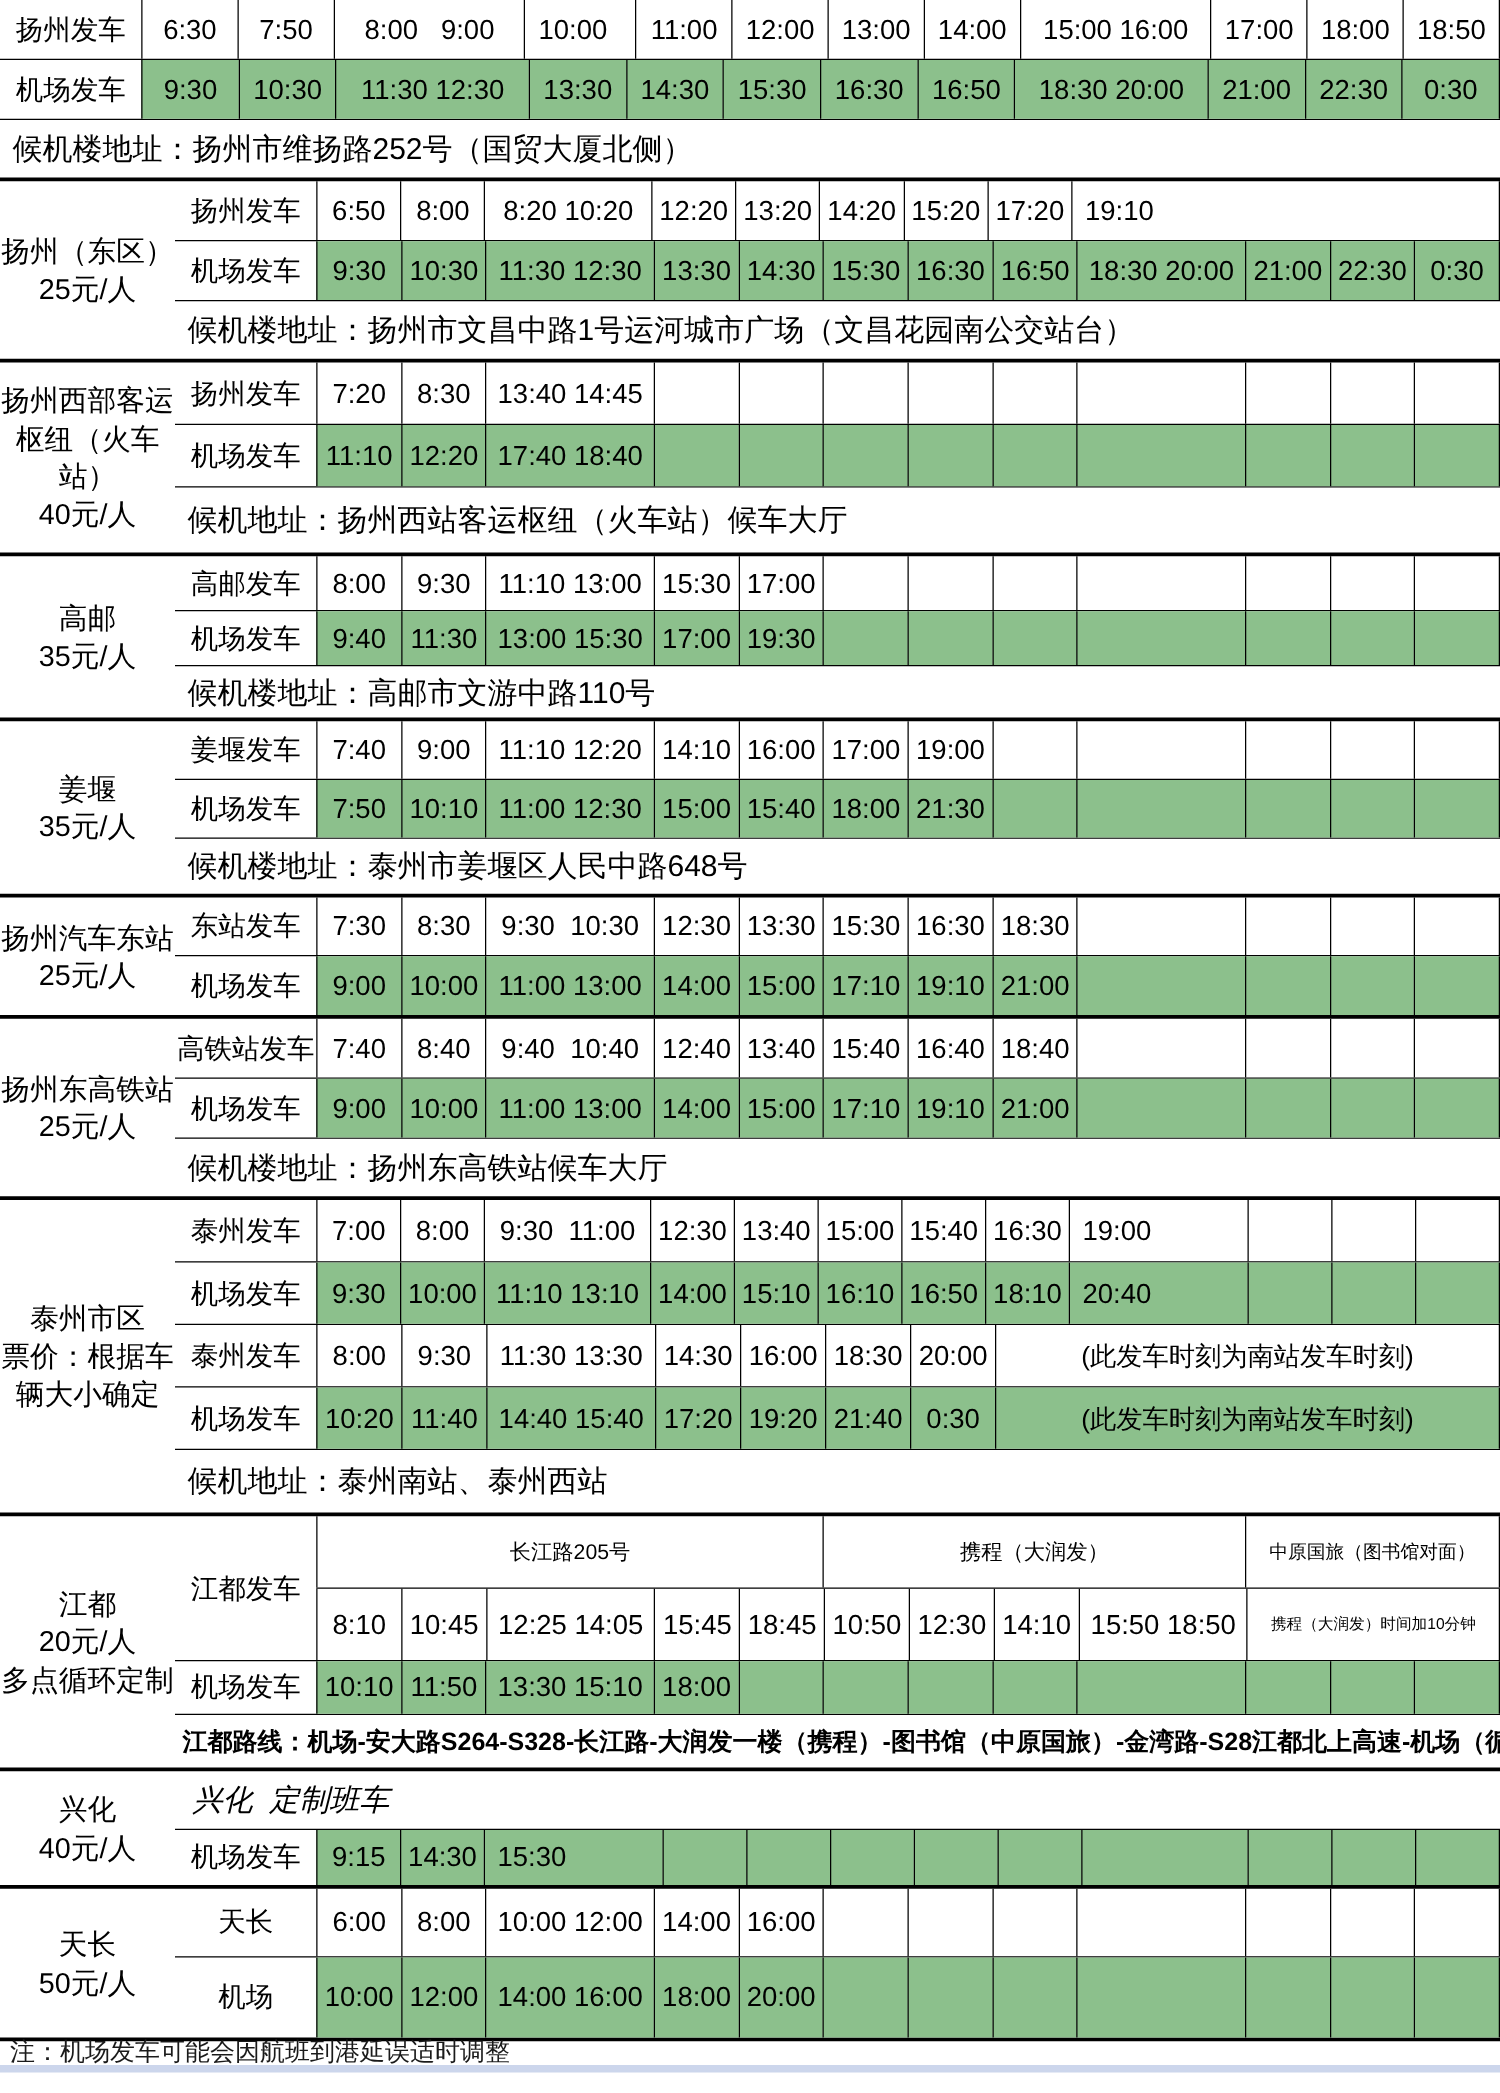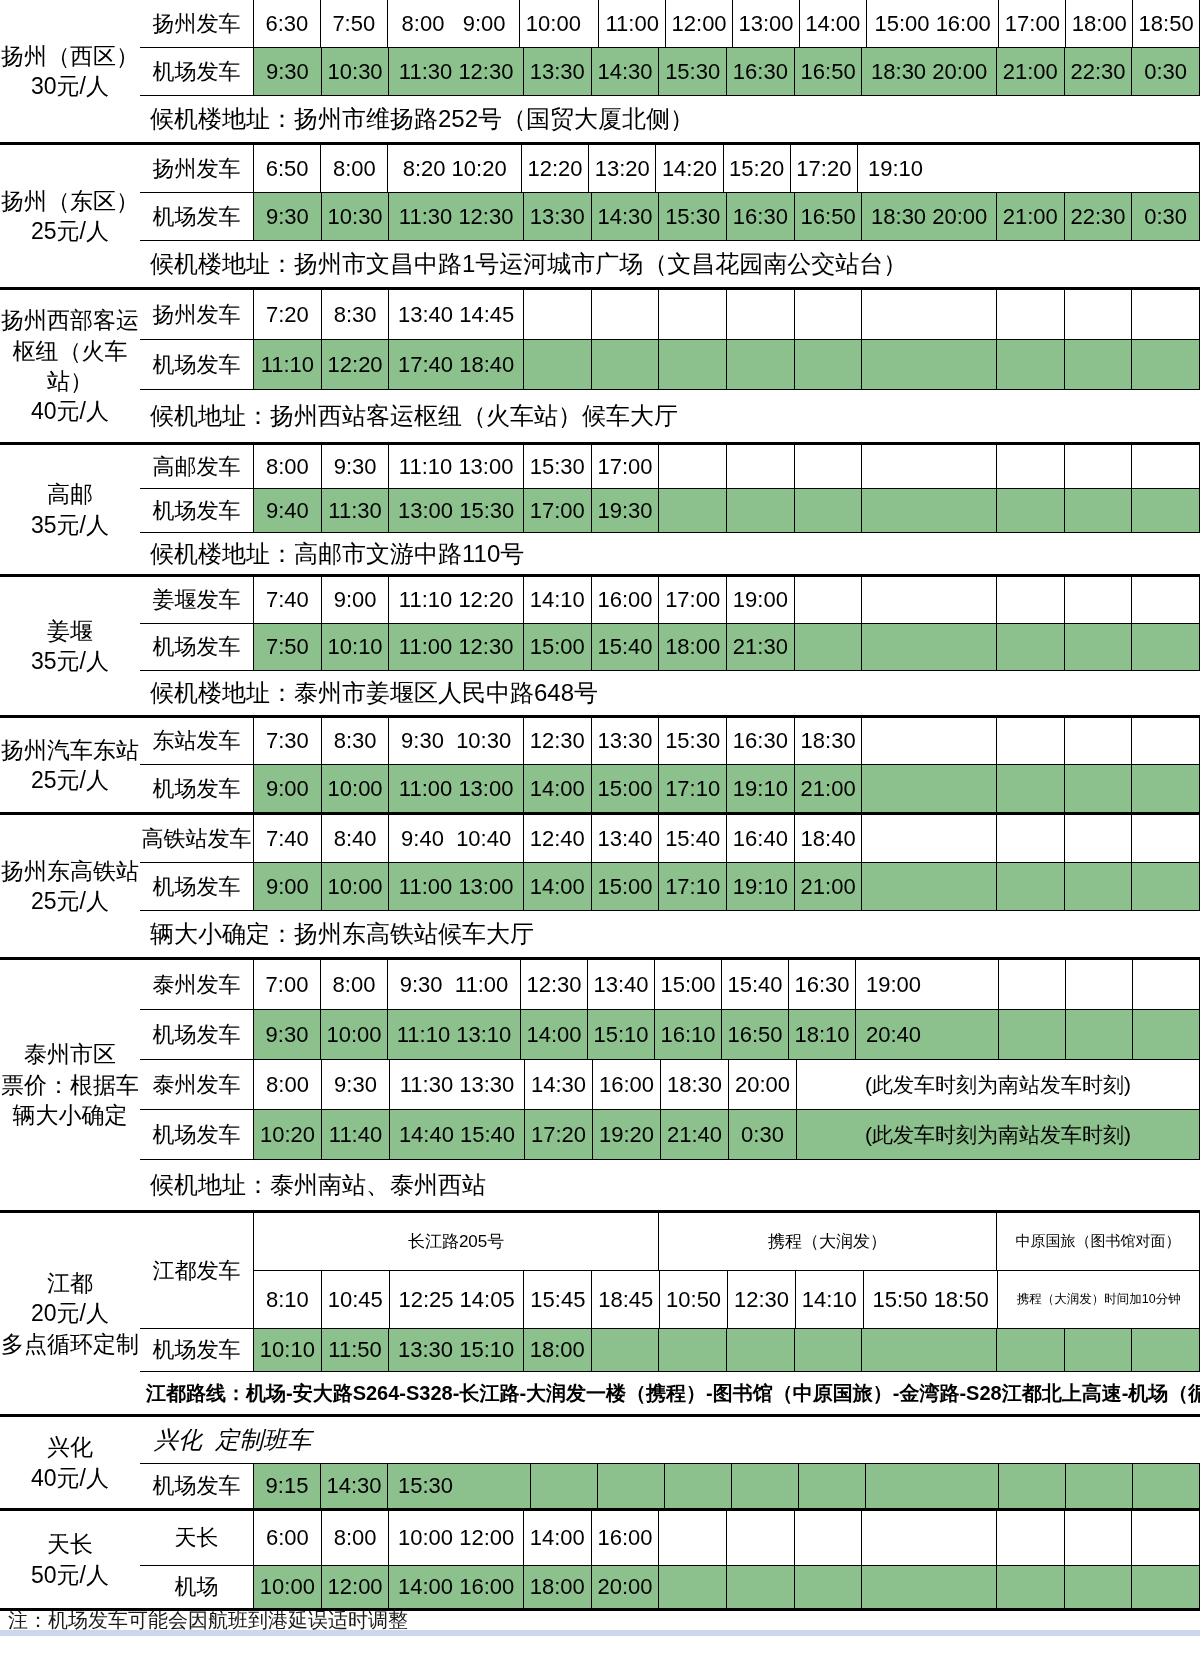--- a/index.html
+++ b/index.html
@@ -48,24 +48,20 @@
     white-space:nowrap;
   }
   .strip{height:6px;background:#ccd6ec;}
 </style>
 </head>
 <body>
 
 <div id="app">
   <div id="sections">
       <div class="section">
-        <div class="side">
-          <div>扬州（西区）</div>
-          <div>30元/人</div>
-        </div>
         <div class="rowsbox">
           <div class="row" style="height: 48px;">
             <div class="rlabel">扬州发车</div>
             <div class="cells">
               <div class="cell" style="flex-grow: 1;">6:30</div>
               <div class="cell" style="flex-grow: 1;">7:50</div>
               <div class="cell" style="flex-grow: 2;">8:00   9:00</div>
               <div class="cell" style="flex-grow: 1;">10:00</div>
               <div class="cell" style="flex-grow: 1; margin-left: 12px;">11:00</div>
               <div class="cell" style="flex-grow: 1;">12:00</div>
@@ -343,21 +339,21 @@
               <div class="cell green" style="flex-grow: 1;">15:00</div>
               <div class="cell green" style="flex-grow: 1;">17:10</div>
               <div class="cell green" style="flex-grow: 1;">19:10</div>
               <div class="cell green" style="flex-grow: 1;">21:00</div>
               <div class="cell green" style="flex-grow: 2;"></div>
               <div class="cell green" style="flex-grow: 1;"></div>
               <div class="cell green" style="flex-grow: 1;"></div>
               <div class="cell green" style="flex-grow: 1;"></div>
             </div>
           </div>
-          <div class="note addr row" style="height: 46px;">辆大小确定：扬州东高铁站候车大厅</div>
+          <div class="note addr row" style="height: 46px;">候机楼地址：扬州东高铁站候车大厅</div>
         </div>
       </div>
       <div class="section">
         <div class="side">
           <div>泰州市区</div>
           <div>票价：根据车</div>
           <div>辆大小确定</div>
         </div>
         <div class="rowsbox">
           <div class="row" style="height: 50px;">
@@ -518,21 +514,21 @@
               <div class="cell" style="flex-grow: 1;">16:00</div>
               <div class="cell" style="flex-grow: 1;"></div>
               <div class="cell" style="flex-grow: 1;"></div>
               <div class="cell" style="flex-grow: 1;"></div>
               <div class="cell" style="flex-grow: 2;"></div>
               <div class="cell" style="flex-grow: 1;"></div>
               <div class="cell" style="flex-grow: 1;"></div>
               <div class="cell" style="flex-grow: 1;"></div>
             </div>
           </div>
-          <div class="row" style="height: 42px; justify-content: space-between;">
+          <div class="row" style="height: 64px; justify-content: space-between;">
             <div class="rlabel">机场</div>
             <div class="cells">
               <div class="cell green" style="flex-grow: 1;">10:00</div>
               <div class="cell green" style="flex-grow: 1;">12:00</div>
               <div class="cell green" style="flex-grow: 2;">14:00 16:00</div>
               <div class="cell green" style="flex-grow: 1;">18:00</div>
               <div class="cell green" style="flex-grow: 1;">20:00</div>
               <div class="cell green" style="flex-grow: 1;"></div>
               <div class="cell green" style="flex-grow: 1;"></div>
               <div class="cell green" style="flex-grow: 1;"></div>

